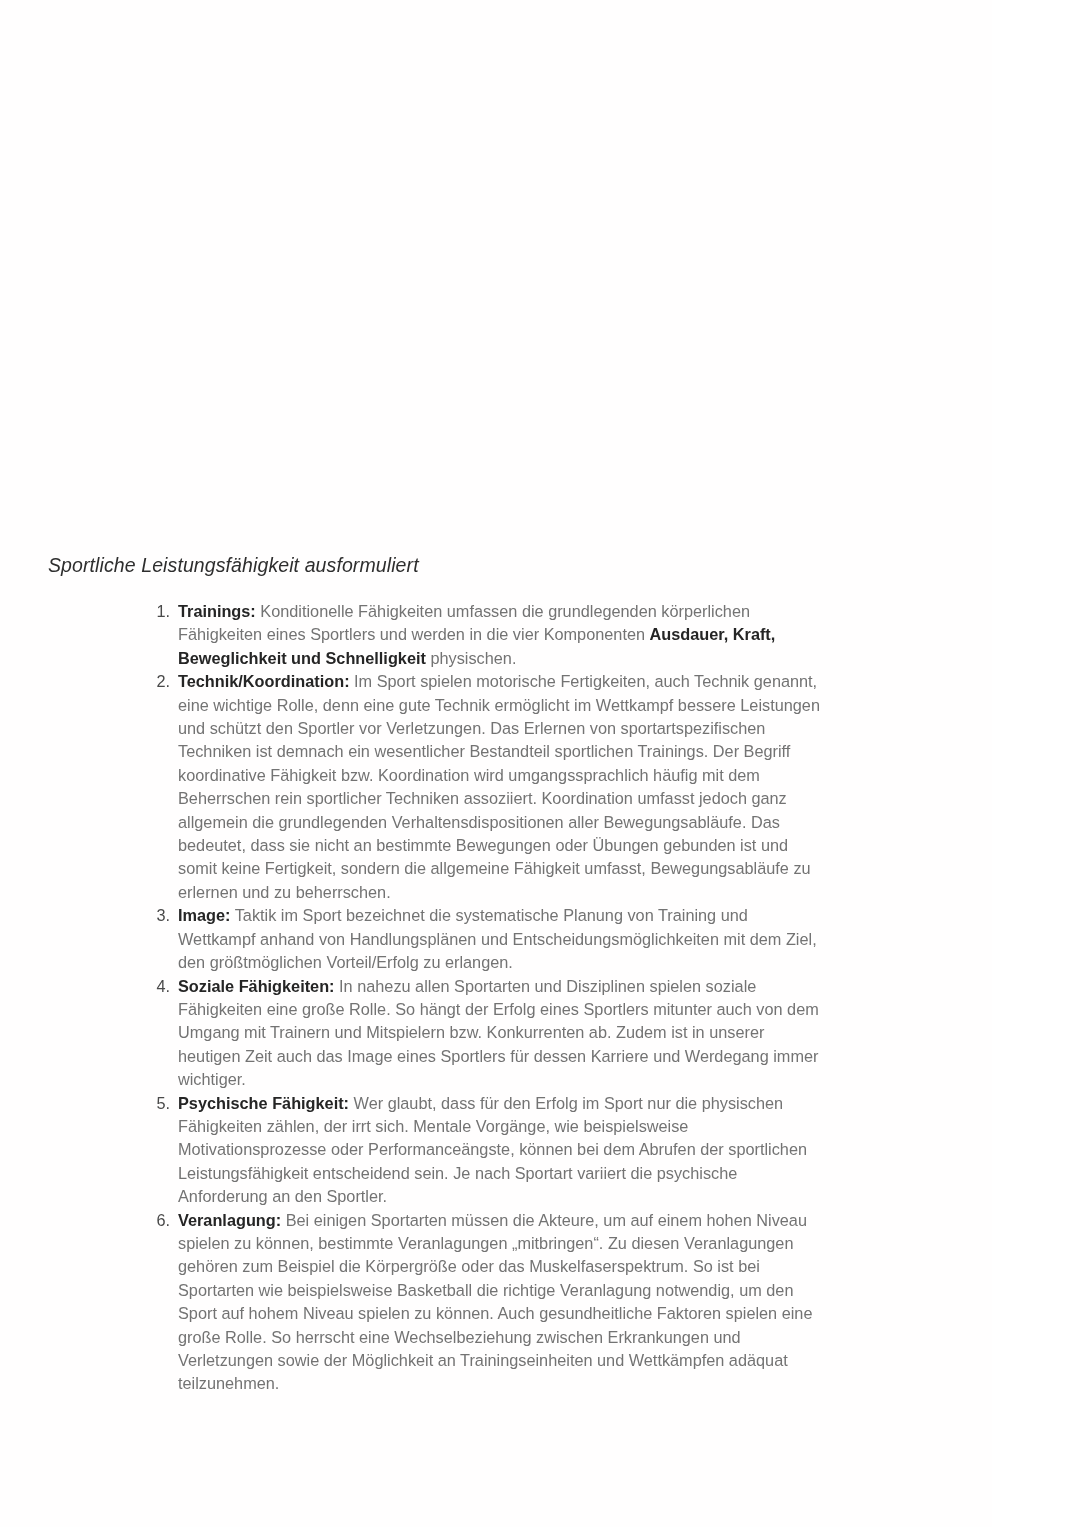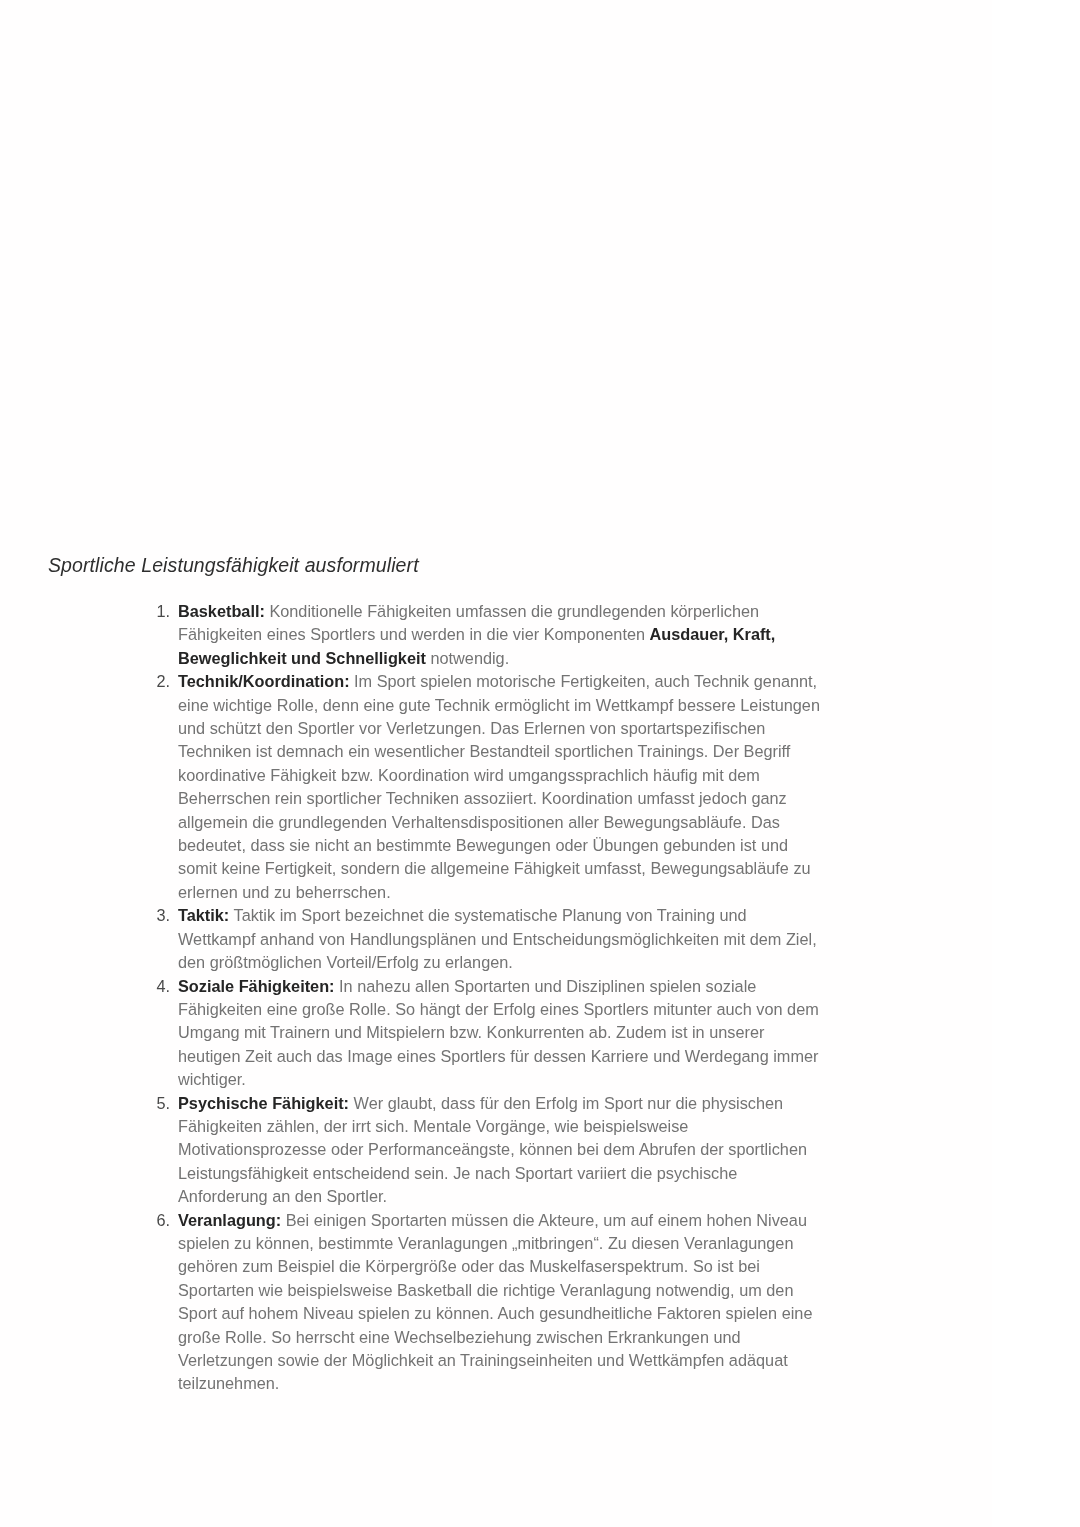--- a/index.html
+++ b/index.html
@@ -77,22 +77,22 @@
 </style>
 </head>
 <body>
 
 <div class="page">
 
   <div class="doc-title">Sportliche Leistungsfähigkeit ausformuliert</div>
 
   <div class="list-wrap">
     <ol class="numbered" id="numbered-list">
-        <li><span class="num">1.</span><span class="term">Basketball:</span><span class="body-text"> Konditionelle Fähigkeiten umfassen die grundlegenden körperlichen Fähigkeiten eines Sportlers und werden in die vier Komponenten </span><span class="emph">Ausdauer, Kraft, Beweglichkeit und Schnelligkeit</span><span class="body-text"> notwendig.</span></li>
+        <li><span class="num">1.</span><span class="term">Trainings:</span><span class="body-text"> Konditionelle Fähigkeiten umfassen die grundlegenden körperlichen Fähigkeiten eines Sportlers und werden in die vier Komponenten </span><span class="emph">Ausdauer, Kraft, Beweglichkeit und Schnelligkeit</span><span class="body-text"> physischen.</span></li>
         <li><span class="num">2.</span><span class="term">Technik/Koordination:</span><span class="body-text"> Im Sport spielen motorische Fertigkeiten, auch Technik genannt, eine wichtige Rolle, denn eine gute Technik ermöglicht im Wettkampf bessere Leistungen und schützt den Sportler vor Verletzungen. Das Erlernen von sportartspezifischen Techniken ist demnach ein wesentlicher Bestandteil sportlichen Trainings. Der Begriff koordinative Fähigkeit bzw. Koordination wird umgangssprachlich häufig mit dem Beherrschen rein sportlicher Techniken assoziiert. Koordination umfasst jedoch ganz allgemein die grundlegenden Verhaltensdispositionen aller Bewegungsabläufe. Das bedeutet, dass sie nicht an bestimmte Bewegungen oder Übungen gebunden ist und somit keine Fertigkeit, sondern die allgemeine Fähigkeit umfasst, Bewegungsabläufe zu erlernen und zu beherrschen.</span></li>
-        <li><span class="num">3.</span><span class="term">Taktik:</span><span class="body-text"> Taktik im Sport bezeichnet die systematische Planung von Training und Wettkampf anhand von Handlungsplänen und Entscheidungsmöglichkeiten mit dem Ziel, den größtmöglichen Vorteil/Erfolg zu erlangen.</span></li>
+        <li><span class="num">3.</span><span class="term">Image:</span><span class="body-text"> Taktik im Sport bezeichnet die systematische Planung von Training und Wettkampf anhand von Handlungsplänen und Entscheidungsmöglichkeiten mit dem Ziel, den größtmöglichen Vorteil/Erfolg zu erlangen.</span></li>
         <li><span class="num">4.</span><span class="term">Soziale Fähigkeiten:</span><span class="body-text"> In nahezu allen Sportarten und Disziplinen spielen soziale Fähigkeiten eine große Rolle. So hängt der Erfolg eines Sportlers mitunter auch von dem Umgang mit Trainern und Mitspielern bzw. Konkurrenten ab. Zudem ist in unserer heutigen Zeit auch das Image eines Sportlers für dessen Karriere und Werdegang immer wichtiger.</span></li>
         <li><span class="num">5.</span><span class="term">Psychische Fähigkeit:</span><span class="body-text"> Wer glaubt, dass für den Erfolg im Sport nur die physischen Fähigkeiten zählen, der irrt sich. Mentale Vorgänge, wie beispielsweise Motivationsprozesse oder Performanceängste, können bei dem Abrufen der sportlichen Leistungsfähigkeit entscheidend sein. Je nach Sportart variiert die psychische Anforderung an den Sportler.</span></li>
         <li><span class="num">6.</span><span class="term">Veranlagung:</span><span class="body-text"> Bei einigen Sportarten müssen die Akteure, um auf einem hohen Niveau spielen zu können, bestimmte Veranlagungen „mitbringen“. Zu diesen Veranlagungen gehören zum Beispiel die Körpergröße oder das Muskelfaserspektrum. So ist bei Sportarten wie beispielsweise Basketball die richtige Veranlagung notwendig, um den Sport auf hohem Niveau spielen zu können. Auch gesundheitliche Faktoren spielen eine große Rolle. So herrscht eine Wechselbeziehung zwischen Erkrankungen und Verletzungen sowie der Möglichkeit an Trainingseinheiten und Wettkämpfen adäquat teilzunehmen.</span></li>
       </ol>
   </div>
 
 </div>
 
 </body></html>

